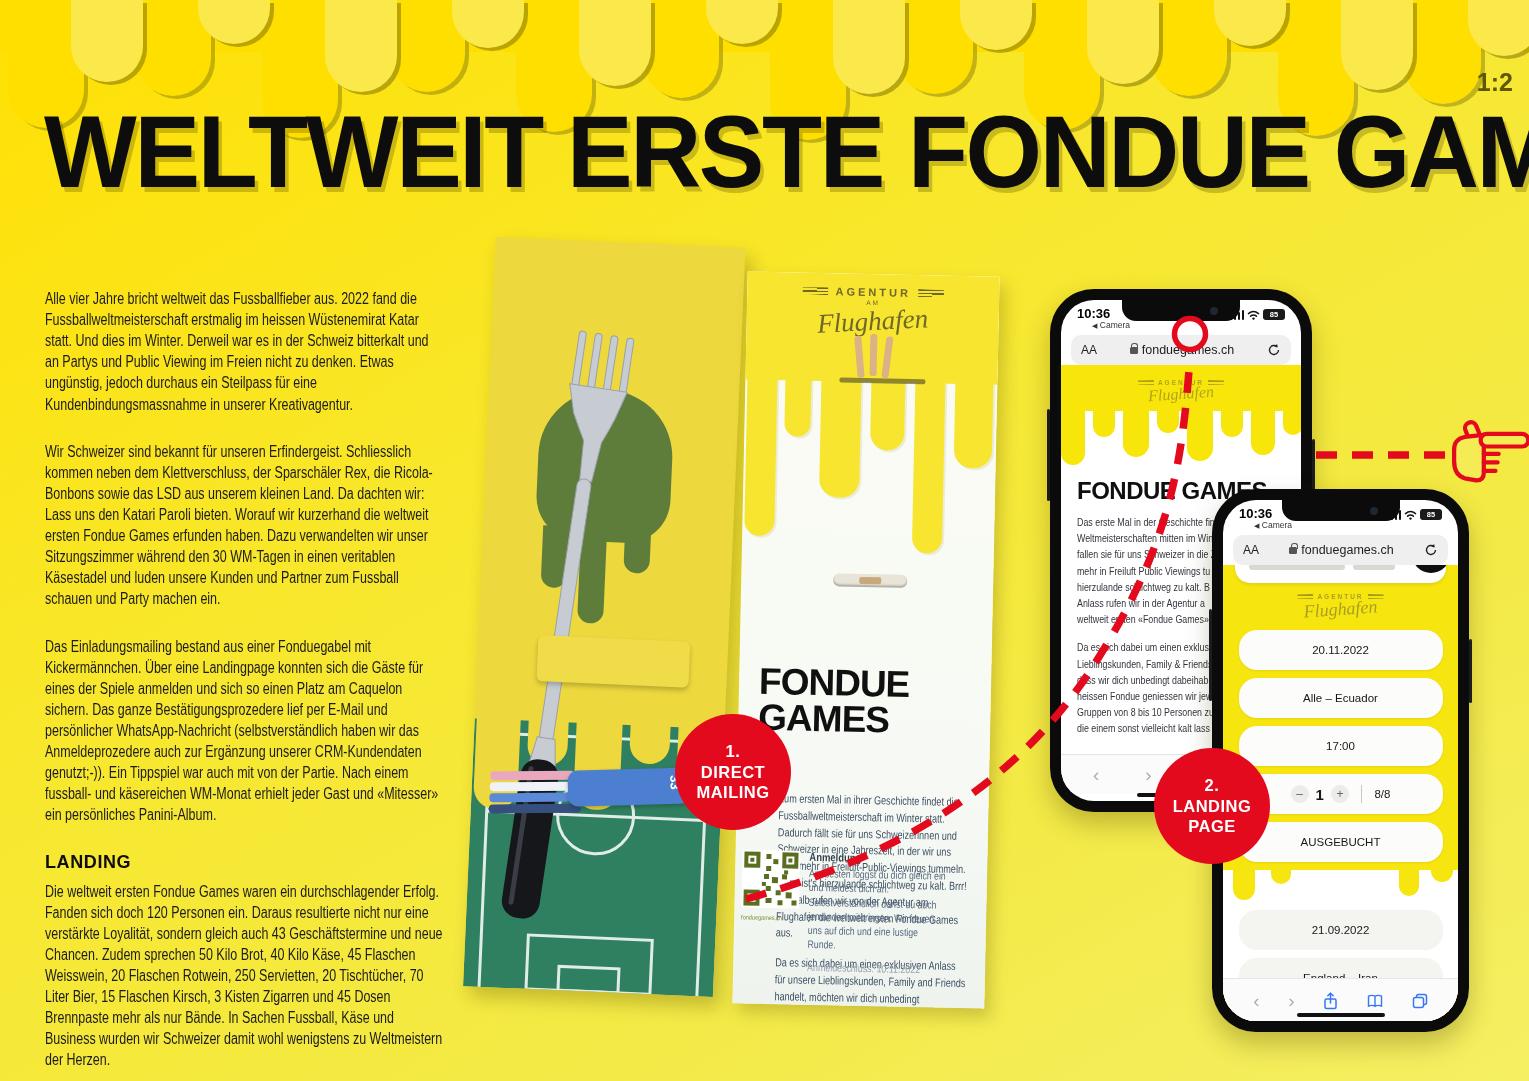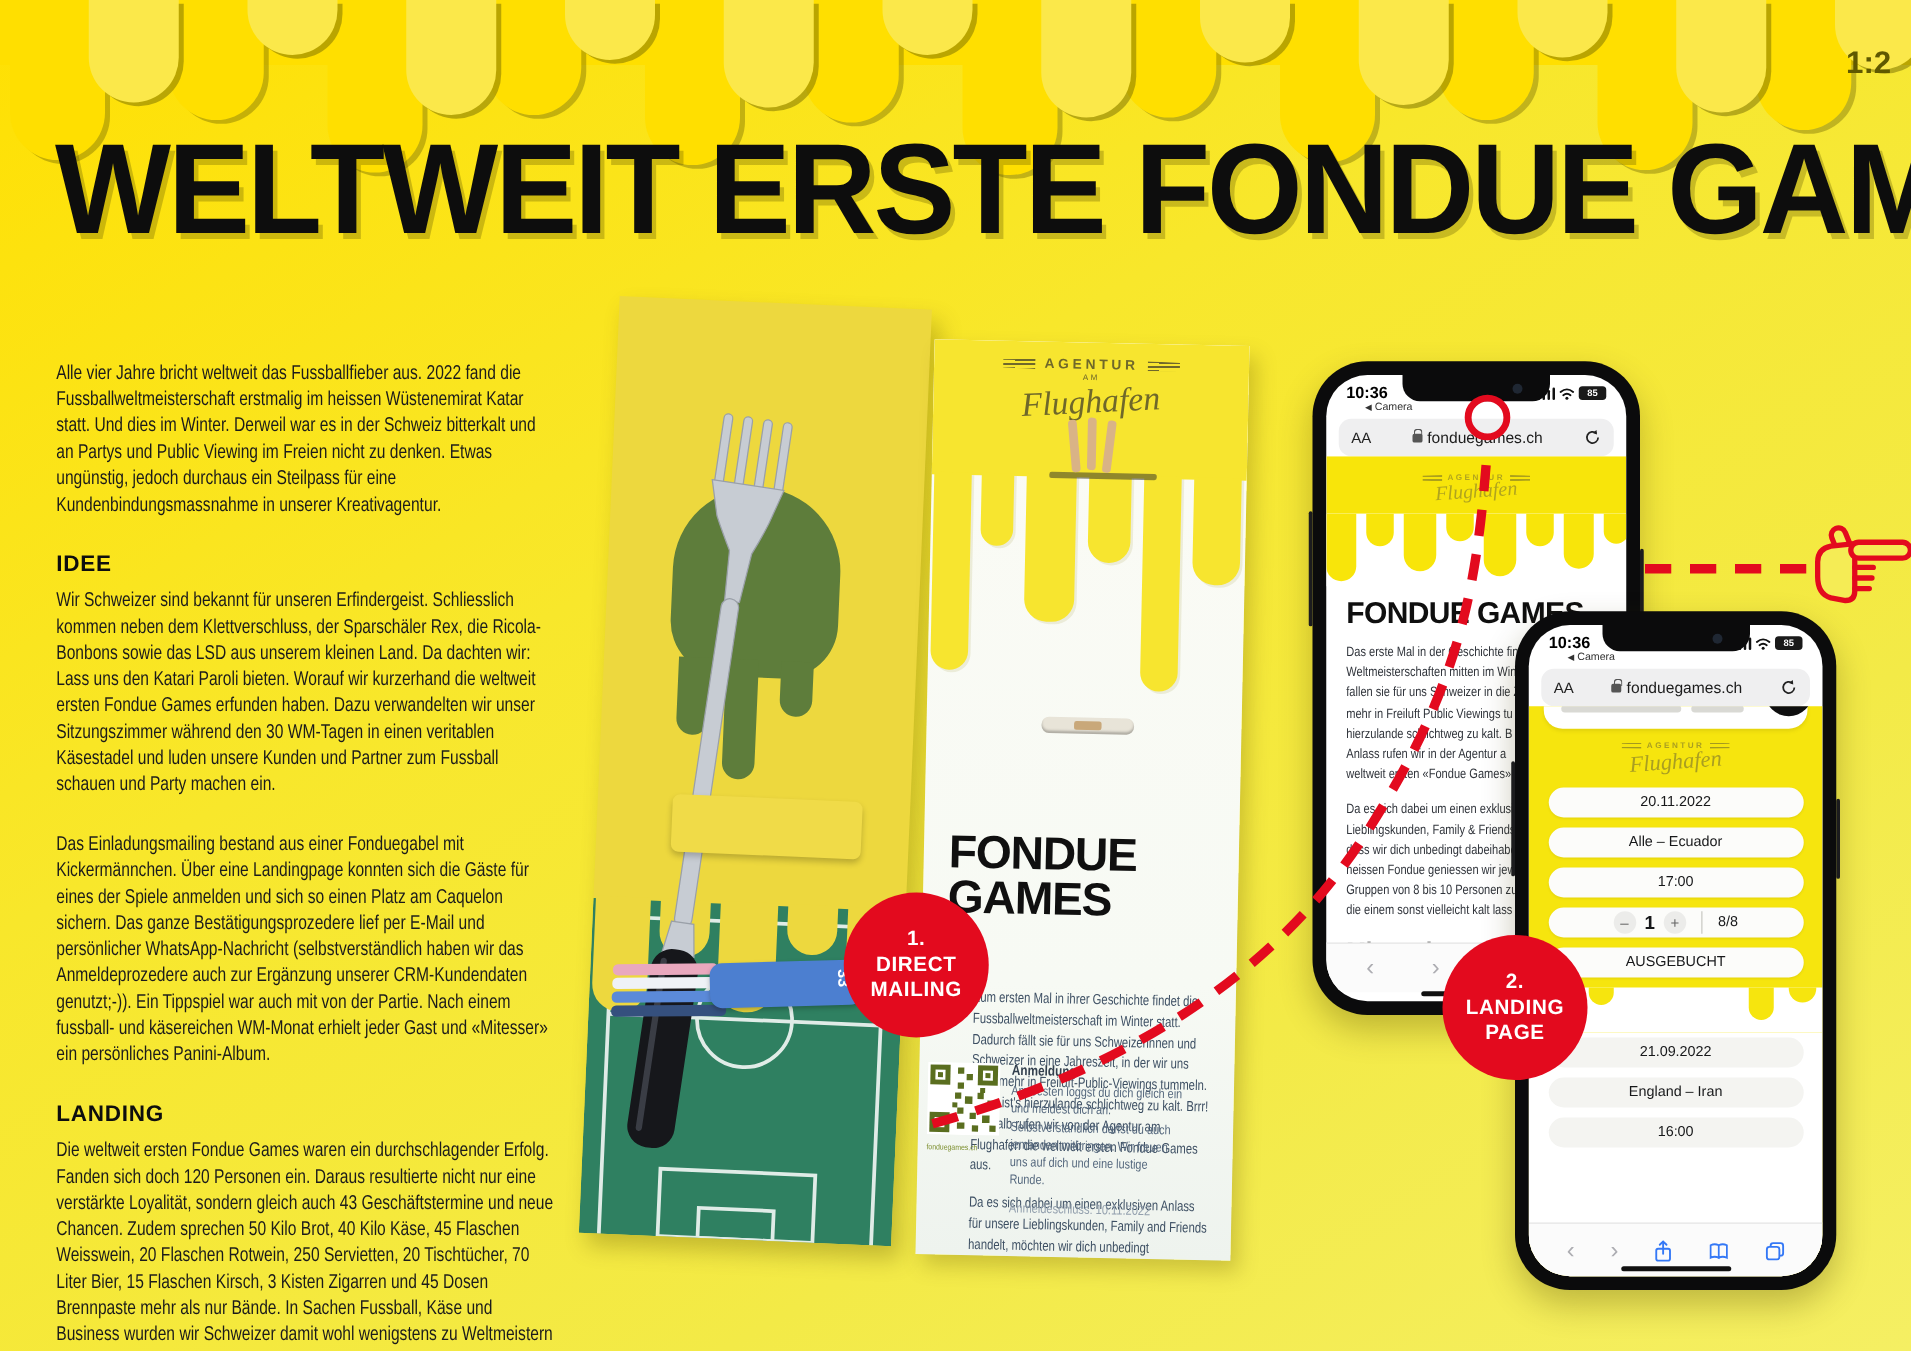--- a/index.html
+++ b/index.html
@@ -9,21 +9,21 @@
     font-family:"Liberation Sans", sans-serif;
     background:linear-gradient(150deg,#ffe002 0%,#f8e72b 38%,#f3ea47 72%,#f5ef63 100%);
     color:#151515;
   }
   
   .drip-band { position:absolute; top:0; left:0; right:0; height:170px; z-index:1; }
   .band-base { position:absolute; top:0; left:0; right:0; height:52px; background:#ffdf00; }
   .drip { position:absolute; top:0; }
   .drip.gold { width:76px; background:#ffdf00; border-radius:0 0 38px 38px; box-shadow:4px 3px 0 rgba(105,95,0,.38); }
   .drip.lite { width:72px; background:#fbe84a; border-radius:0 0 36px 36px; box-shadow:4px 3px 0 rgba(105,95,0,.46); }
-  .scale-label { position:absolute; top:36px; right:16px; font-size:25px; font-weight:800; color:#5f5800; z-index:3; }
+  .scale-label { position:absolute; top:68px; right:16px; font-size:25px; font-weight:800; color:#5f5800; z-index:3; }
   
   .headline {
     position:absolute; left:44px; top:100px; z-index:4;
     font-size:84px; font-weight:800; letter-spacing:-2px; line-height:1;
     color:#0d0d0d; white-space:nowrap;
     transform:scale(1.17,1.22); transform-origin:left top;
     text-shadow:3px 4px 0 rgba(92,84,0,.30);
   }
   
   .left-col { position:absolute; left:45px; top:288px; width:520px; z-index:5; }
@@ -145,21 +145,21 @@
   
   .partial-row { position:relative; margin:-14px 12px 0; }
   .partial-pill { height:32px; background:#fff; border-radius:15px; box-shadow:0 2px 3px rgba(120,110,0,.15);
                   display:flex; align-items:center; padding:0 14px; gap:8px; }
   .ghost { height:6px; border-radius:3px; background:#d9d9d4; }
   .fab { position:absolute; right:-4px; top:-16px; width:38px; height:38px; border-radius:50%; background:#0e0e0e;
          display:flex; align-items:center; justify-content:center; }
   .p2-logo { margin:10px 0 10px; }
   .p2-logo .mini-logo { opacity:.6; }
   .p2-logo .script { font-size:18px; }
-  .pill { width:204px; height:24px; margin:0 auto 8px; background:#fcfcfa; border-radius:18px;
+  .pill { width:204px; height:40px; margin:0 auto 8px; background:#fcfcfa; border-radius:18px;
           display:flex; align-items:center; justify-content:center; font-size:11.5px; color:#17181a;
           box-shadow:0 1px 2px rgba(120,110,0,.14); }
   .pill.gray { background:#f4f4f1; box-shadow:none; }
   .step-btn { width:18px; height:18px; border-radius:50%; background:#ececea; color:#666; font-size:12px;
               display:flex; align-items:center; justify-content:center; }
   .step-val { font-size:15px; font-weight:800; margin:0 7px; }
   .vdiv { width:1.5px; height:18px; background:#c9c9c4; margin:0 12px; }
   .cap { font-size:11.5px; }
   .yellow-end { position:relative; height:36px; background:#fff; }
   .yellow-end i { position:absolute; top:0; background:#f6e50e; border-radius:0 0 12px 12px; display:block; }
@@ -199,21 +199,20 @@
   <div class="drip lite" style="left:1214px;height:46px"></div>
   <div class="drip lite" style="left:1341px;height:90px"></div>
   <div class="drip lite" style="left:1468px;height:56px"></div>
 </div>
 <div class="scale-label">1:2</div>
 
 <h1 class="headline">WELTWEIT ERSTE FONDUE GAMES</h1>
 
 <div class="left-col">
   <p>Alle vier Jahre bricht weltweit das Fussballfieber aus. 2022 fand die Fussballweltmeisterschaft erstmalig im heissen Wüstenemirat Katar statt. Und dies im Winter. Derweil war es in der Schweiz bitterkalt und an Partys und Public Viewing im Freien nicht zu denken. Etwas ungünstig, jedoch durchaus ein Steilpass für eine Kundenbindungsmassnahme in unserer Kreativagentur.</p>
-  <h2>IDEE</h2>
   <p>Wir Schweizer sind bekannt für unseren Erfindergeist. Schliesslich kommen neben dem Klettverschluss, der Sparschäler Rex, die Ricola-Bonbons sowie das LSD aus unserem kleinen Land. Da dachten wir: Lass uns den Katari Paroli bieten. Worauf wir kurzerhand die weltweit ersten Fondue Games erfunden haben. Dazu verwandelten wir unser Sitzungszimmer während den 30 WM-Tagen in einen veritablen Käsestadel und luden unsere Kunden und Partner zum Fussball schauen und Party machen ein.</p>
   <p>Das Einladungsmailing bestand aus einer Fonduegabel mit Kickermännchen. Über eine Landingpage konnten sich die Gäste für eines der Spiele anmelden und sich so einen Platz am Caquelon sichern. Das ganze Bestätigungsprozedere lief per E-Mail und persönlicher WhatsApp-Nachricht (selbstverständlich haben wir das Anmeldeprozedere auch zur Ergänzung unserer CRM-Kundendaten genutzt;-)). Ein Tippspiel war auch mit von der Partie. Nach einem fussball- und käsereichen WM-Monat erhielt jeder Gast und «Mitesser» ein persönliches Panini-Album.</p>
   <h2>LANDING</h2>
   <p>Die weltweit ersten Fondue Games waren ein durchschlagender Erfolg. Fanden sich doch 120 Personen ein. Daraus resultierte nicht nur eine verstärkte Loyalität, sondern gleich auch 43 Geschäftstermine und neue Chancen. Zudem sprechen 50 Kilo Brot, 40 Kilo Käse, 45 Flaschen Weisswein, 20 Flaschen Rotwein, 250 Servietten, 20 Tischtücher, 70 Liter Bier, 15 Flaschen Kirsch, 3 Kisten Zigarren und 45 Dosen Brennpaste mehr als nur Bände. In Sachen Fussball, Käse und Business wurden wir Schweizer damit wohl wenigstens zu Weltmeistern der Herzen.</p>
 </div>
 
 <div class="mailing">
   <div class="m-card">
     <div class="m-pitch">
       <svg width="250" height="268" viewBox="0 0 250 268">

